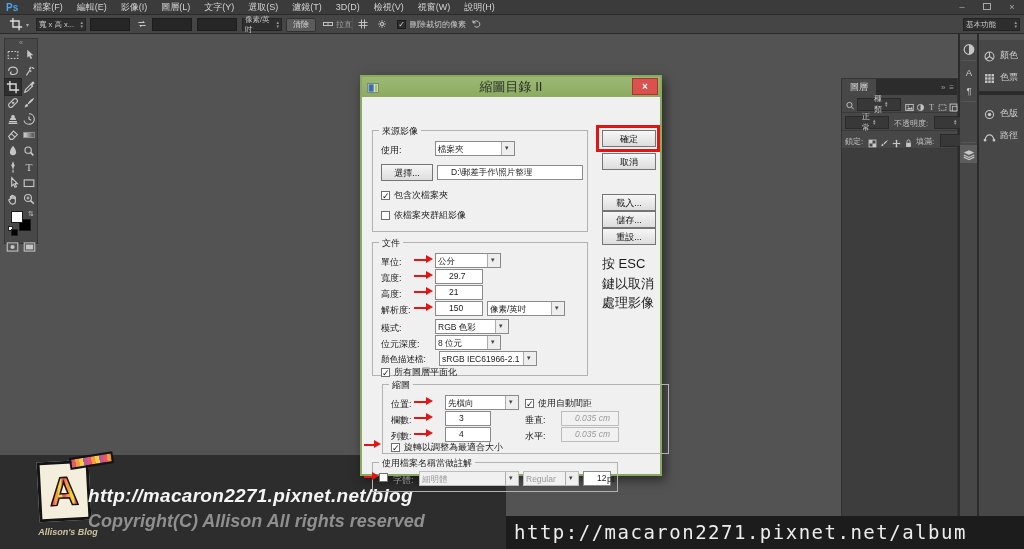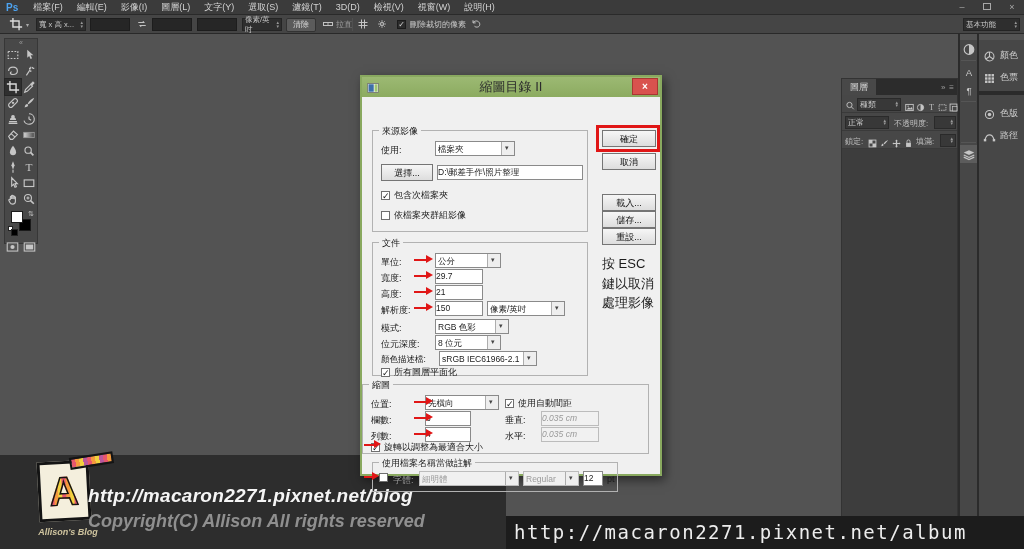--- a/index.html
+++ b/index.html
@@ -56,21 +56,21 @@
   .tb-bottom{display:flex;justify-content:center;gap:4px;margin-top:4px;}
   .tb-bottom .ic{width:13px;height:13px;}
 
   
   .layers-panel{position:absolute;left:841px;top:78px;width:117px;height:440px;background:#474747;border:1px solid #333;}
   .lp-tabs{height:16px;background:#2c2c2c;display:flex;align-items:center;}
   .lp-tab{height:16px;background:#484848;color:#d6d6d6;font-size:9px;line-height:16px;padding:0 8px;}
   .lp-tabicons{margin-left:auto;color:#9e9e9e;font-size:8px;padding-right:3px;display:flex;gap:4px;}
   .lp-row{position:relative;height:18px;border-bottom:1px solid #3a3a3a;}
   .lp-dd{position:absolute;height:13px;top:2.5px;background:#383838;border:1px solid #2a2a2a;color:#cccccc;
-         font-size:8px;display:flex;align-items:center;padding:0 2px;}
+         font-size:8px;display:flex;align-items:center;padding:0 16px;}
   .lp-dd .spin{margin-left:auto;}
   .lp-lbl{position:absolute;font-size:8px;color:#bfbfbf;top:5px;white-space:nowrap;}
   .lp-ic{position:absolute;top:3.5px;width:11px;height:11px;}
   .lp-content{position:absolute;left:0;top:70px;right:0;bottom:0;background:#3d3d3d;}
   .divcol{position:absolute;top:34px;width:2px;height:515px;background:#2b2b2b;}
 
   .strip{position:absolute;left:960px;top:40px;width:17px;height:478px;background:#474747;}
   .strip-item{width:17px;height:18px;display:flex;align-items:center;justify-content:center;padding:1.5px;}
   .strip-item.active{background:#5c5c5c;}
   .strip-div{height:1px;background:#333;border-bottom:1px solid #555;margin:2px 1px;}
@@ -96,21 +96,21 @@
   .fs-legend{position:absolute;top:-6px;left:6px;background:#f0f0f0;padding:0 3px;font-size:9px;color:#1c1c1c;white-space:nowrap;}
   .lbl{position:absolute;font-size:9px;color:#1c1c1c;white-space:nowrap;}
   .lbl.sm{font-size:8.5px;}
   .dd{position:absolute;height:15px;background:#fff;border:1px solid #8a8a8a;display:flex;}
   .dd-v{flex:1;font-size:8.5px;padding:1.5px 2px;overflow:hidden;white-space:nowrap;}
   .dd-a{width:13px;border-left:1px solid #adadad;background:#eee;position:relative;}
   .dd-a::before{content:"▾";position:absolute;left:3px;top:2px;font-size:7px;color:#444;}
   .dd.dis{background:#f0f0f0;border-color:#bcbcbc;}
   .dd.dis .dd-v{color:#9a9a9a;}
   .tf{position:absolute;height:15px;background:#fff;border:1px solid #8a8a8a;font-size:8.5px;
-      line-height:13px;padding:0 0;white-space:nowrap;overflow:hidden;}
+      line-height:13px;padding:0 13px;white-space:nowrap;overflow:hidden;}
   .tf.dis{background:#f1f1f1;color:#9a9a9a;border-color:#bcbcbc;font-style:italic;}
   .btn{position:absolute;height:17px;background:linear-gradient(#f6f6f6,#dddddd);border:1px solid #757575;
        font-size:9px;text-align:center;line-height:15px;color:#111;}
   .cb{position:absolute;display:flex;align-items:center;gap:4px;}
   .cb-box{width:9px;height:9px;background:#fff;border:1px solid #6f6f6f;font-size:9px;line-height:8px;
           text-align:center;color:#1a1a1a;flex:0 0 9px;}
   .cb-box.on::before{content:"✓";}
   .cb-lbl{font-size:9px;white-space:nowrap;}
   .esc-note{position:absolute;font-size:13px;color:#1c1c1c;white-space:pre-line;line-height:1.5;}
 
@@ -588,21 +588,21 @@
           <span class="cb-box on"></span>
           <span class="cb-lbl">所有圖層平面化</span>
         </span>
       </div>
 
       <span class="arrow" style="left:52px;top:138px;width:17px"></span>
       <span class="arrow" style="left:52px;top:154px;width:17px"></span>
       <span class="arrow" style="left:52px;top:170px;width:17px"></span>
       <span class="arrow" style="left:52px;top:186px;width:17px"></span>
 
-      <div class="fs" style="left:0;top:262px;width:287px;height:70px">
+      <div class="fs" style="left:20px;top:262px;width:287px;height:70px">
         <span class="fs-legend">縮圖</span>
         <span class="lbl" style="left:8px;top:13px">位置:</span>
         <span class="dd" style="left:62px;top:10px;width:74px">
           <span class="dd-v">先橫向</span>
             <span class="dd-a"></span>
         </span>
         <span class="cb" style="left:142px;top:12px">
           <span class="cb-box on"></span>
           <span class="cb-lbl">使用自動間距</span>
         </span>

